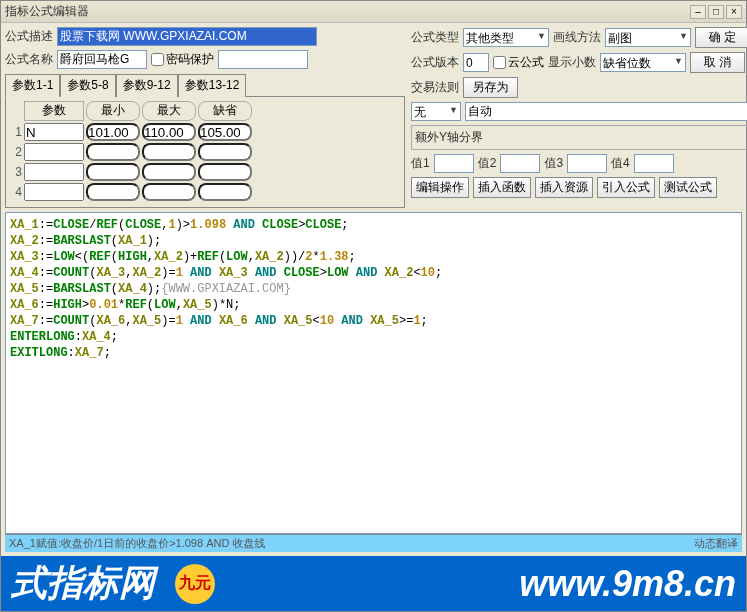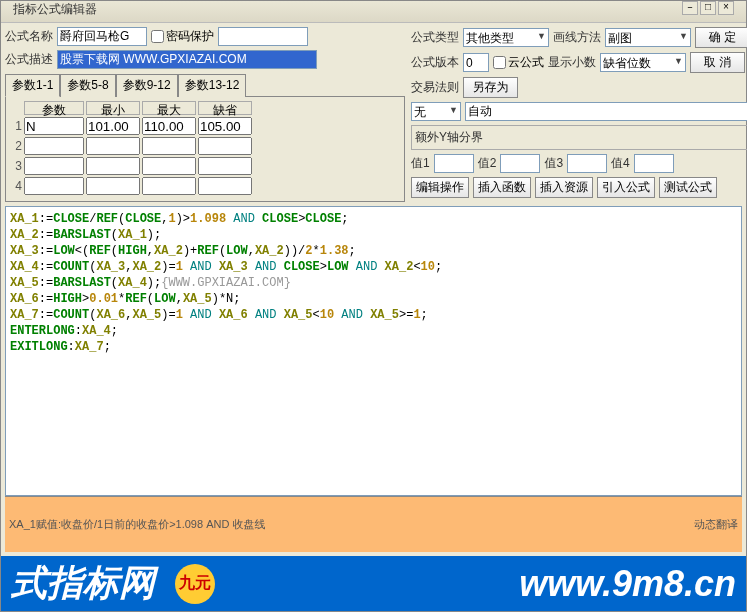--- a/index.html
+++ b/index.html
@@ -1,51 +1,51 @@
 <!DOCTYPE html>
 <html><head>
 <meta charset="utf-8">
 <style>
 * { box-sizing: border-box; margin: 0; padding: 0; }
 body { font-family: "SimSun", "宋体", sans-serif; font-size: 12px; background: #f0f0f0; width: 747px; height: 612px; overflow: hidden; }
 .window { background: #ece9d8; border: 1px solid #888; width: 747px; height: 612px; display: flex; flex-direction: column; }
-.titlebar { background: linear-gradient(to bottom, #eae7d6, #dcd8c6); height: 22px; display: flex; align-items: flex-start; padding: 0 12px; border-bottom: 1px solid #bbb; font-family: Liberation Mono, monospace; }
+.titlebar { background: linear-gradient(to bottom, #eae7d6, #dcd8c6); height: 22px; display: flex; align-items: center; padding: 0 4px; border-bottom: 1px solid #bbb; }
 .titlebar .title { flex: 1; font-size: 12px; color: #333; }
 .titlebar .winbtns { display: flex; gap: 2px; }
 .titlebar .winbtn { width: 16px; height: 14px; border: 1px solid #aaa; background: #ece9d8; font-size: 10px; text-align: center; line-height: 12px; cursor: pointer; }
 .content { padding: 4px; display: flex; flex-direction: column; flex: 1; }
 .row { display: flex; align-items: center; gap: 4px; margin-bottom: 4px; }
 .lbl { color: #333; white-space: nowrap; }
 input[type=text], select { border: 1px solid #7f9db9; background: #fff; height: 19px; padding: 0 2px; font-size: 12px; font-family: inherit; }
 .btn { border: 1px solid #888; background: linear-gradient(to bottom, #fefefe, #e6e6e6); height: 21px; padding: 0 4px; cursor: pointer; font-size: 12px; font-family: inherit; white-space: nowrap; }
 .chk { display: flex; align-items: center; gap: 2px; }
 .chk input { margin: 0; }
 .topgrid { display: flex; gap: 6px; }
 .leftcol { flex: 0 0 400px; }
 .rightcol { flex: 1; }
 .tabs { display: flex; border-bottom: 1px solid #888; margin-top: 2px; }
 .tab { border: 1px solid #888; border-bottom: none; background: #ece9d8; padding: 2px 6px; position: relative; top: 1px; cursor: pointer; font-size: 12px; }
 .tab.active { background: #ece9d8; border-bottom: 1px solid #ece9d8; }
 .params-body { border: 1px solid #888; border-top: none; padding: 4px; background: #ece9d8; }
 .phdr { display: flex; gap: 2px; margin-bottom: 2px; }
-.phdr div { text-align: center; border: 1px solid #aaa; background: #ece9d8; height: 14px; line-height: 16px; }
+.phdr div { text-align: center; border: 1px solid #aaa; background: #ece9d8; height: 20px; line-height: 16px; }
 .prow { display: flex; gap: 2px; margin-bottom: 2px; align-items: center; }
 .prow .idx { width: 12px; text-align: right; color: #555; }
 .prow input { height: 18px; }
 .w60 { width: 60px; }
-.w54 { width: 54px; }
+.w54 { width: 54px; border-radius: 8px; }
 .highlight { background: #3166ce; color: #fff; padding: 0 2px; }
 .btnrow { display: flex; gap: 4px; margin-top: 4px; flex-wrap: wrap; }
 .codebox { flex: 1; border: 1px solid #7f9db9; background: #fff; margin-top: 4px; padding: 4px; font-family: "Courier New", monospace; font-size: 12px; line-height: 16px; overflow: auto; white-space: pre; }
-.codebox .kw { color: #008080; font-weight: normal; }
+.codebox .kw { color: #008080; font-weight: bold; }
 .codebox .fn { color: #008000; font-weight: bold; }
 .codebox .num { color: #b8860b; font-weight: bold; }
 .codebox .var { color: #808000; font-weight: bold; }
 .codebox .cmt { color: #999; }
-.statusbar { border-top: 1px solid #888; background: #fdba74; padding: 20px 4px; display: flex; justify-content: space-between; color: #555; font-size: 11px; }
+.statusbar { border-top: 1px solid #888; background: #7dd3fc; padding: 1px 4px; display: flex; justify-content: space-between; color: #555; font-size: 11px; }
 .footer { height: 55px; background: #0066cc; display: flex; align-items: center; padding: 0 10px; color: #fff; font-size: 36px; font-weight: bold; font-style: italic; gap: 20px; position: relative; }
 .footer .logo { width: 40px; height: 40px; border-radius: 50%; background: #ffcc33; display: flex; align-items: center; justify-content: center; color: #c00; font-size: 16px; font-weight: bold; font-style: normal; }
 .sel { position: relative; display: inline-flex; }
 .sel select { appearance: none; padding-right: 16px; }
 .sel::after { content: "▼"; position: absolute; right: 3px; top: 3px; font-size: 9px; color: #444; pointer-events: none; }
 </style>
 </head>
 <body>
 
 <div class="window">
@@ -55,31 +55,31 @@
       <div class="winbtn">–</div>
       <div class="winbtn">□</div>
       <div class="winbtn">×</div>
     </div>
   </div>
 
   <div class="content">
     <div class="topgrid">
       <div class="leftcol">
         <div class="row">
+          <span class="lbl">公式描述</span>
+          <span class="highlight" style="width:260px;height:19px;border:1px solid #7f9db9;display:inline-block">股票下载网 WWW.GPXIAZAI.COM</span>
+        </div>
+        <div class="row">
           <span class="lbl">公式名称</span>
           <input type="text" style="width: 90px;" value="爵府回马枪G">
           <label class="chk">
               <input type="checkbox" style="">
               <span>密码保护</span>
             </label>
           <input type="text" style="width: 90px;">
-        </div>
-        <div class="row">
-          <span class="lbl">公式描述</span>
-          <span class="highlight" style="width:260px;height:19px;border:1px solid #7f9db9;display:inline-block">股票下载网 WWW.GPXIAZAI.COM</span>
         </div>
         <div class="tabs">
           <div class="tab active">参数1-1</div>
           <div class="tab">参数5-8</div>
           <div class="tab">参数9-12</div>
           <div class="tab">参数13-12</div>
         </div>
         <div class="params-body">
           <div class="phdr">
             <div style="width:12px;border:none"></div>

